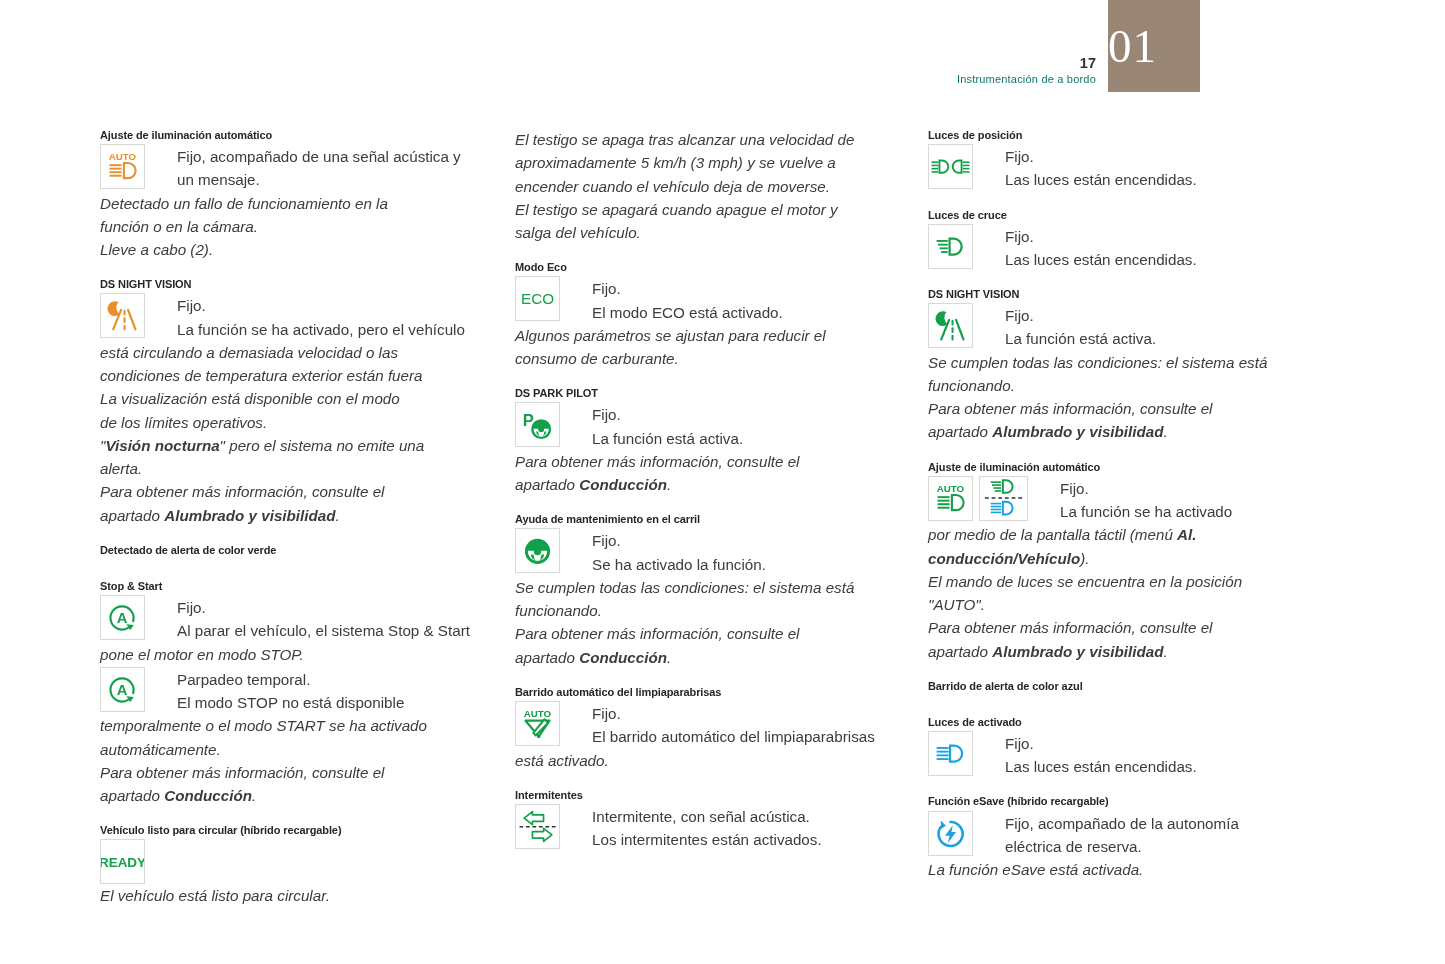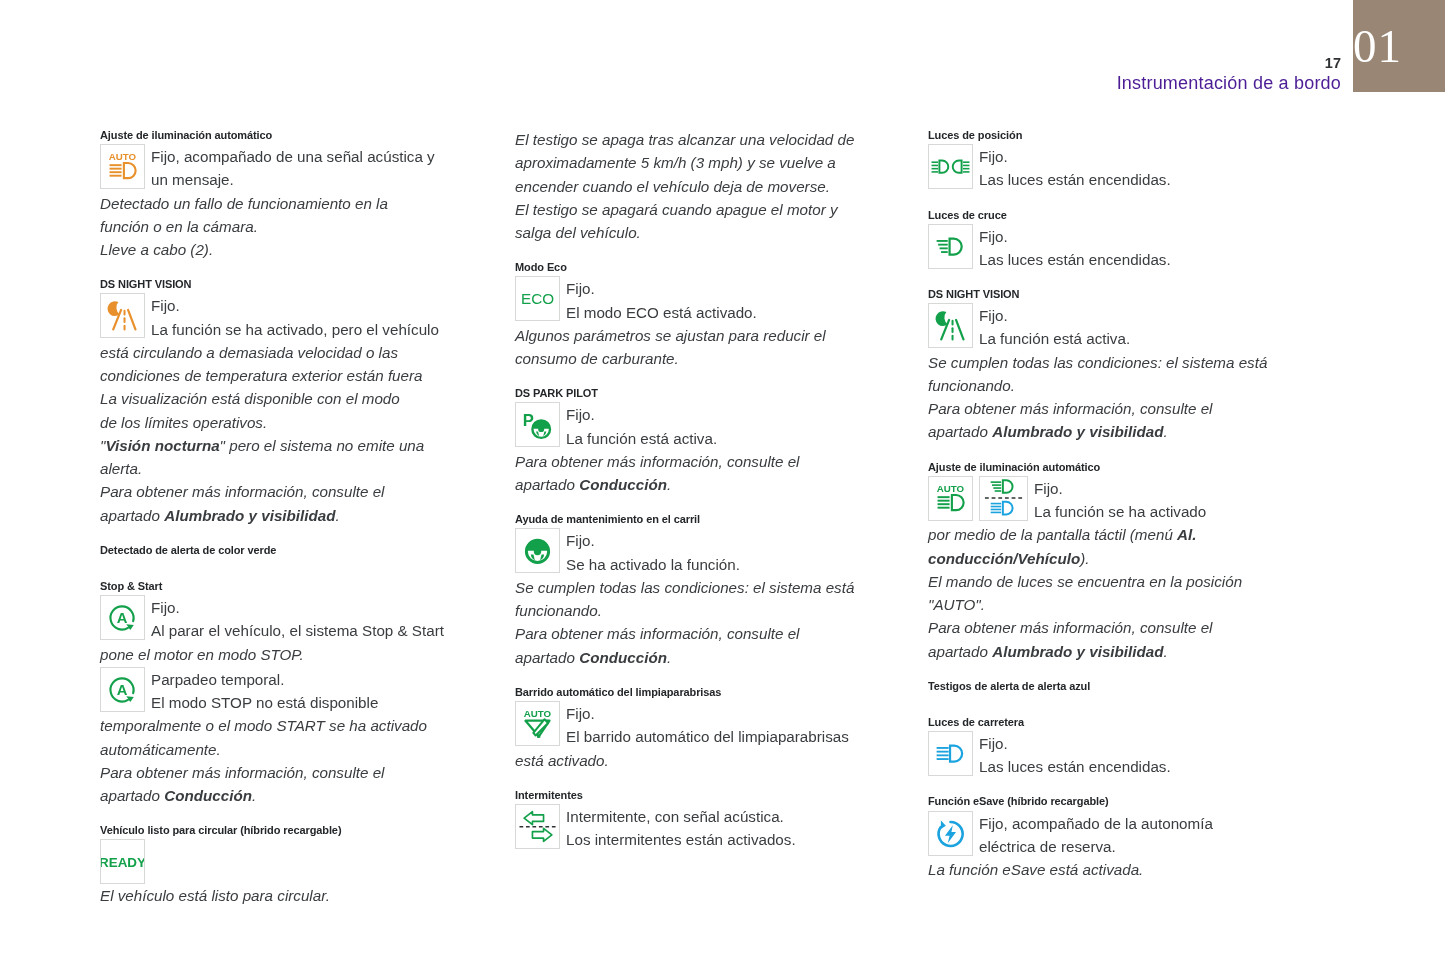--- a/index.html
+++ b/index.html
@@ -6,21 +6,21 @@
   body{
     width:1445px;height:964px;
     background:#ffffff;
     font-family:"Liberation Sans", sans-serif;
     color:#3a3d40;
     overflow:hidden;
     position:relative;
   }
   
   .header{
-    position:absolute;top:0;left:0;width:1445px;height:100px;
+    position:absolute;top:0;left:0;width:1200px;height:100px;
   }
   .chapter-badge{
     position:absolute;right:0;top:0;
     width:92px;height:92px;
     background:#998675;
     display:flex;align-items:center;justify-content:flex-start;
   }
   .chapter-badge span{
     font-family:"Liberation Serif", serif;
     font-size:47px;color:#ffffff;letter-spacing:1px;line-height:1;
@@ -28,21 +28,21 @@
   }
   .header-text{
     position:absolute;right:104px;top:56px;
     text-align:right;
   }
   .page-num{
     font-size:14.5px;font-weight:bold;color:#2f3234;line-height:1.1;
     margin-bottom:1px;
   }
   .section-title{
-    font-size:18px;color:#4c1d95;line-height:1.15;letter-spacing:.2px;text-align:right;
+    font-size:11px;color:#0f766e;line-height:1.15;letter-spacing:.2px;text-align:right;
   }
   
   .columns{
     position:absolute;top:128px;left:0;width:1445px;
     display:flex;
     gap:0;
   }
   .col{width:auto;}
   .col-1{margin-left:100px;width:390px;}
   .col-2{margin-left:25px;width:395px;}
@@ -57,26 +57,26 @@
     letter-spacing:-0.1px;
   }
   h3.sec.gap{margin-top:16px;}
   h3.sec.gap-lg{margin-top:22px;}
   h3.sec.first{margin-top:0;}
 
   
   .ib{
     display:flex;
     align-items:flex-start;
-    gap:0;
+    gap:12px;
     margin:1px 0 0 0;
   }
   .ib .icons{flex:0 0 auto;display:flex;gap:6px;align-items:flex-start;}
   .ib .lines{
-    margin-left:6px;
+    margin-left:20px;
     padding-top:1px;
   }
   .ib .lines p{
     font-size:15.2px;line-height:1.53;margin:0;color:#3a3d40;
   }
   
   p.cont{font-size:15.2px;line-height:1.53;margin:0;color:#3a3d40;font-style:italic;}
 
   
   .ic{
@@ -449,23 +449,23 @@
         <p>La función se ha activado</p>
       </div>
     </div>
     <p class="cont">por medio de la pantalla táctil (menú <b>Al.</b></p>
     <p class="cont"><b>conducción/Vehículo</b>).</p>
     <p class="cont">El mando de luces se encuentra en la posición</p>
     <p class="cont">"AUTO".</p>
     <p class="cont">Para obtener más información, consulte el</p>
     <p class="cont">apartado <b>Alumbrado y visibilidad</b>.</p>
 
-    <h3 class="sec gap">Testigos de alerta de alerta azul</h3>
-
-    <h3 class="sec gap-lg">Luces de carretera</h3>
+    <h3 class="sec gap">Barrido de alerta de color azul</h3>
+
+    <h3 class="sec gap-lg">Luces de activado</h3>
     <div class="ib">
       <div class="icons">
         <div class="ic">
           <svg width="37" height="37" viewBox="0 0 40 40">
             <g fill="#1BA3E0">
               <rect x="5" y="13" width="13" height="2"></rect>
               <rect x="5" y="17" width="13" height="2"></rect>
               <rect x="5" y="21" width="13" height="2"></rect>
               <rect x="5" y="25" width="13" height="2"></rect>
             </g>

